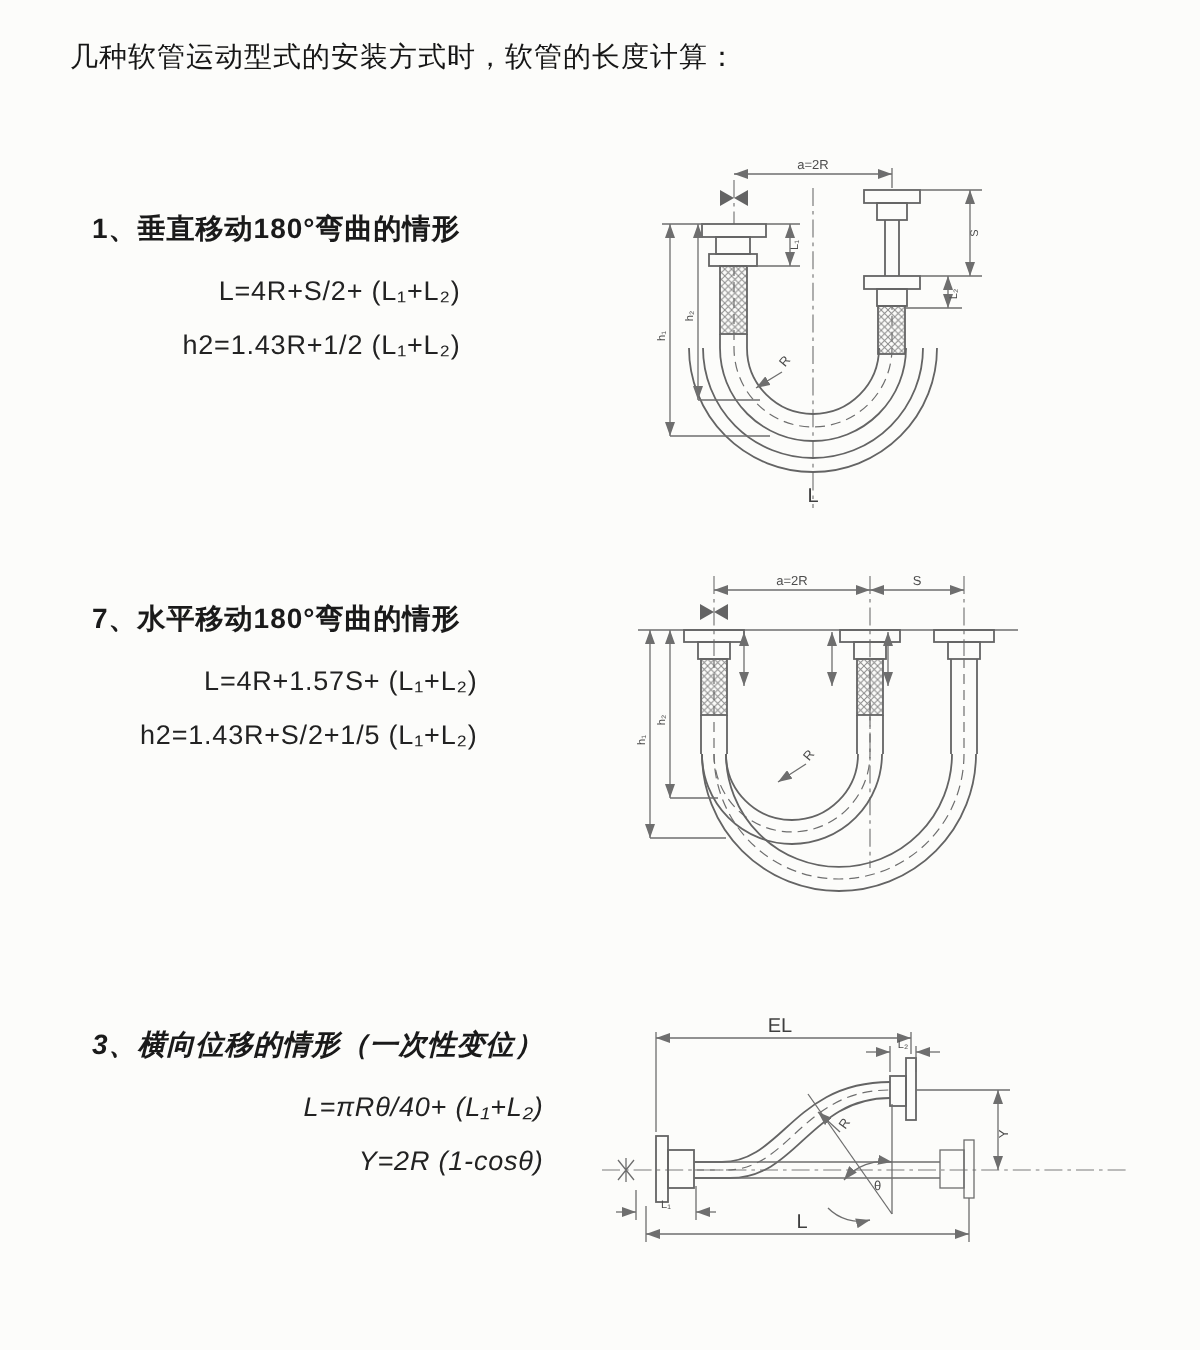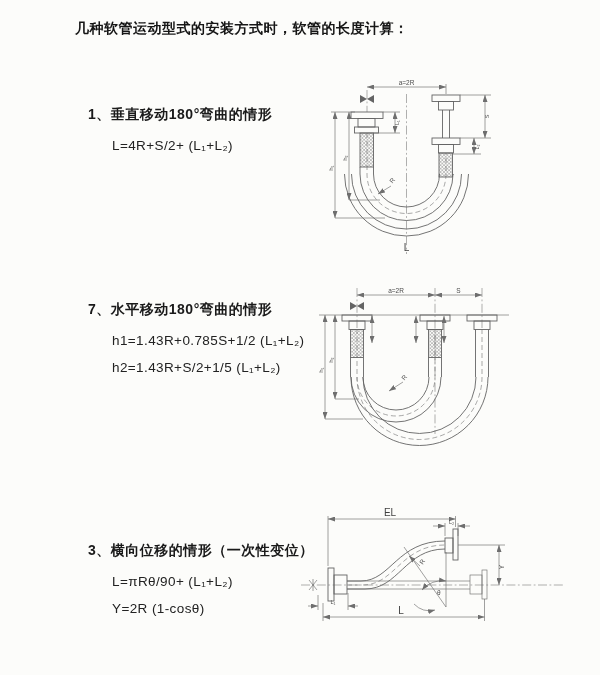--- a/index.html
+++ b/index.html
@@ -4,29 +4,29 @@
 <style>
   html,body{margin:0;padding:0;}
   body{
     width:600px;height:675px;position:relative;overflow:hidden;
     background:#fcfcfa;
     font-family:"Liberation Sans", sans-serif;
     color:#1f1f1f;
   }
   .page-title{
     position:absolute;left:35px;top:20px;
-    font-size:14px;font-weight:bold;letter-spacing:.5px;color:#161616;margin-left:40px;
+    font-size:14px;font-weight:normal;letter-spacing:.5px;color:#161616;
   }
-  .sec{position:absolute;left:46px;margin-left:42px;}
+  .sec{position:absolute;left:46px;}
   .sec-heading{font-size:14px;font-weight:bold;letter-spacing:.5px;color:#1a1a1a;}
-  .formulas{margin:9px 0 0 24px;}
+  .formulas{margin:9px 0 0 24px;text-align:right;}
   .formula{font-size:13.5px;line-height:26.5px;letter-spacing:.4px;color:#222;}
   #sec1{top:106px;}
   #sec2{top:301px;}
-  #sec3{top:542px;}
+  #sec3{top:514px;font-style:italic;}
   svg.drawing{position:absolute;}
   #d1{left:325px;top:70px;}
   #d2{left:313px;top:282px;}
   #d3{left:295px;top:500px;}
   .ln{stroke:#646464;stroke-width:.9;fill:none;}
   .thin{stroke:#6e6e6e;stroke-width:.65;fill:none;}
   .dim{stroke:#6e6e6e;stroke-width:.65;fill:none;}
   .cl{stroke:#7a7a7a;stroke-width:.6;fill:none;stroke-dasharray:9 2.5 1.8 2.5;}
   .hdash{stroke:#6e6e6e;stroke-width:.6;fill:none;stroke-dasharray:5 3;}
   .solidfill{fill:#646464;stroke:none;}
@@ -36,35 +36,36 @@
 </style>
 </head>
 <body>
 
 <div class="page-title">几种软管运动型式的安装方式时，软管的长度计算：</div>
 
 <div class="sec" id="sec1">
   <div class="sec-heading">1、垂直移动180°弯曲的情形</div>
   <div class="formulas">
     <div class="formula">L=4R+S/2+ (L₁+L₂)</div>
+    <div class="formula">h2=1.43R+1/2 (L₁+L₂)</div>
   </div>
 </div>
 
 <div class="sec" id="sec2">
   <div class="sec-heading">7、水平移动180°弯曲的情形</div>
   <div class="formulas">
-    <div class="formula">h1=1.43R+0.785S+1/2 (L₁+L₂)</div>
+    <div class="formula">L=4R+1.57S+ (L₁+L₂)</div>
     <div class="formula">h2=1.43R+S/2+1/5 (L₁+L₂)</div>
   </div>
 </div>
 
 <div class="sec" id="sec3">
   <div class="sec-heading">3、横向位移的情形（一次性变位）</div>
   <div class="formulas">
-    <div class="formula">L=πRθ/90+ (L₁+L₂)</div>
+    <div class="formula">L=πRθ/40+ (L₁+L₂)</div>
     <div class="formula">Y=2R (1-cosθ)</div>
   </div>
 </div>
 
 <svg id="d1" class="drawing" width="270" height="190" viewBox="0 0 270 190">
   <defs>
     <marker id="d1a" markerWidth="7" markerHeight="5" refX="7" refY="2.5" orient="auto-start-reverse" markerUnits="userSpaceOnUse">
       <path d="M0,0 L7,2.5 L0,5 Z" fill="#6e6e6e"></path>
     </marker>
     <pattern id="d1h" patternUnits="userSpaceOnUse" width="3.4" height="3.4">

